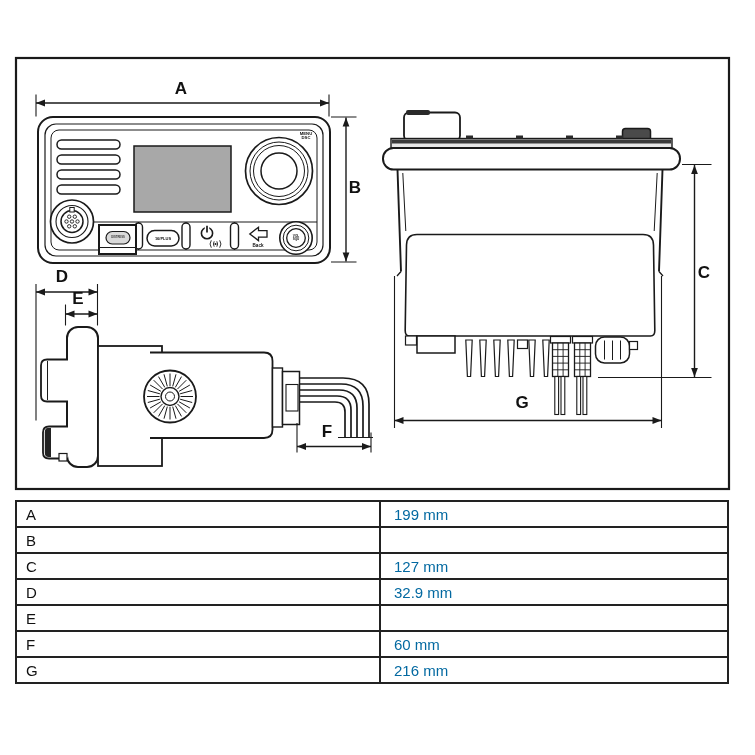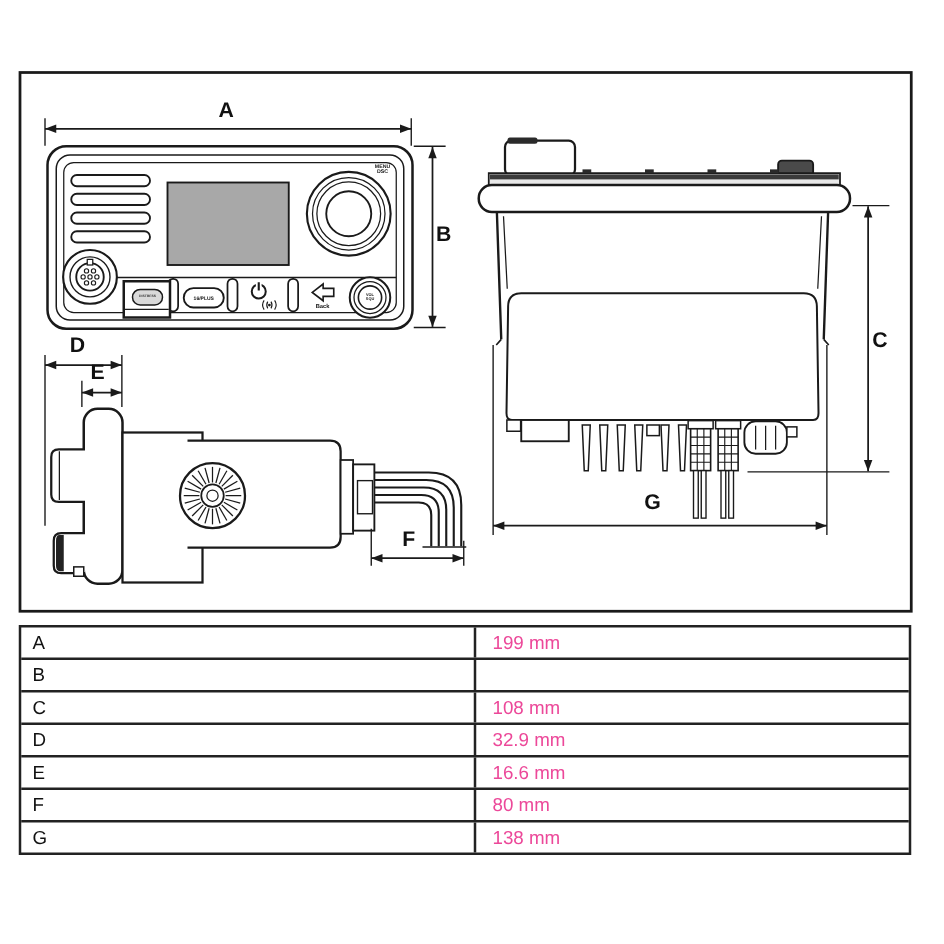--- a/index.html
+++ b/index.html
@@ -13,21 +13,21 @@
        color:#111;line-height:1;}
   .tl{position:absolute;transform:translate(-50%,-50%);font-weight:700;color:#111;
       text-align:center;white-space:nowrap;line-height:1.06;}
   .spec-table{position:absolute;left:15px;top:500px;width:714px;height:184px;
       border:2px solid #222;box-sizing:border-box;display:flex;flex-direction:column;
       background:#fff;}
   .spec-row{flex:1;display:flex;align-items:stretch;border-top:2px solid #222;}
   .spec-row:first-child{border-top:none;}
   .cell-label{width:353px;border-right:2px solid #222;display:flex;align-items:center;
       padding-left:9px;font-size:15px;color:#111;}
-  .cell-value{flex:1;display:flex;align-items:center;padding-left:13px;font-size:15px;color:#ec4899;}
+  .cell-value{flex:1;display:flex;align-items:center;padding-left:13px;font-size:15px;color:#0369a1;}
 </style>
 </head>
 <body>
 
 <div class="canvas">
 
   <svg class="geom" width="755" height="755" viewBox="0 0 755 755">
     <defs>
       <marker id="arr" viewBox="0 0 10 8" markerWidth="10.5" markerHeight="8" refX="9.5" refY="4" orient="auto-start-reverse" markerUnits="userSpaceOnUse">
         <path d="M0.5,0.6 L9.5,4 L0.5,7.4 Z" fill="#1a1a1a"></path>
@@ -286,33 +286,32 @@
   <div class="spec-table">
     <div class="spec-row">
       <div class="cell-label">A</div>
       <div class="cell-value">199 mm</div>
     </div>
     <div class="spec-row">
       <div class="cell-label">B</div>
     </div>
     <div class="spec-row">
       <div class="cell-label">C</div>
-      <div class="cell-value">108 mm</div>
+      <div class="cell-value">127 mm</div>
     </div>
     <div class="spec-row">
       <div class="cell-label">D</div>
       <div class="cell-value">32.9 mm</div>
     </div>
     <div class="spec-row">
       <div class="cell-label">E</div>
-      <div class="cell-value">16.6 mm</div>
     </div>
     <div class="spec-row">
       <div class="cell-label">F</div>
-      <div class="cell-value">80 mm</div>
+      <div class="cell-value">60 mm</div>
     </div>
     <div class="spec-row">
       <div class="cell-label">G</div>
-      <div class="cell-value">138 mm</div>
+      <div class="cell-value">216 mm</div>
     </div>
   </div>
 
 </div>
 
 </body></html>

